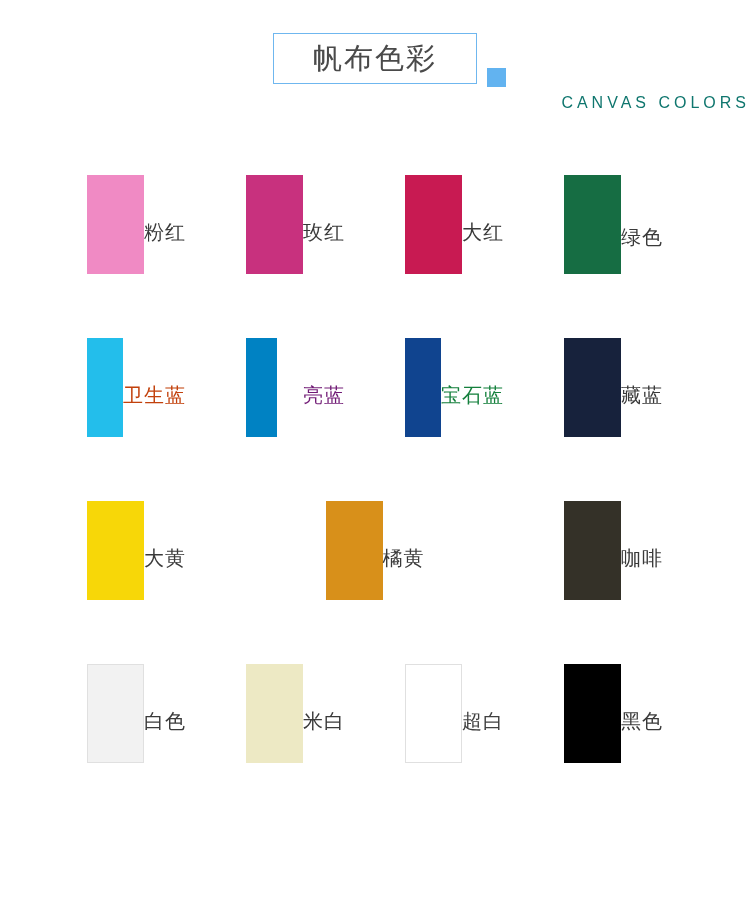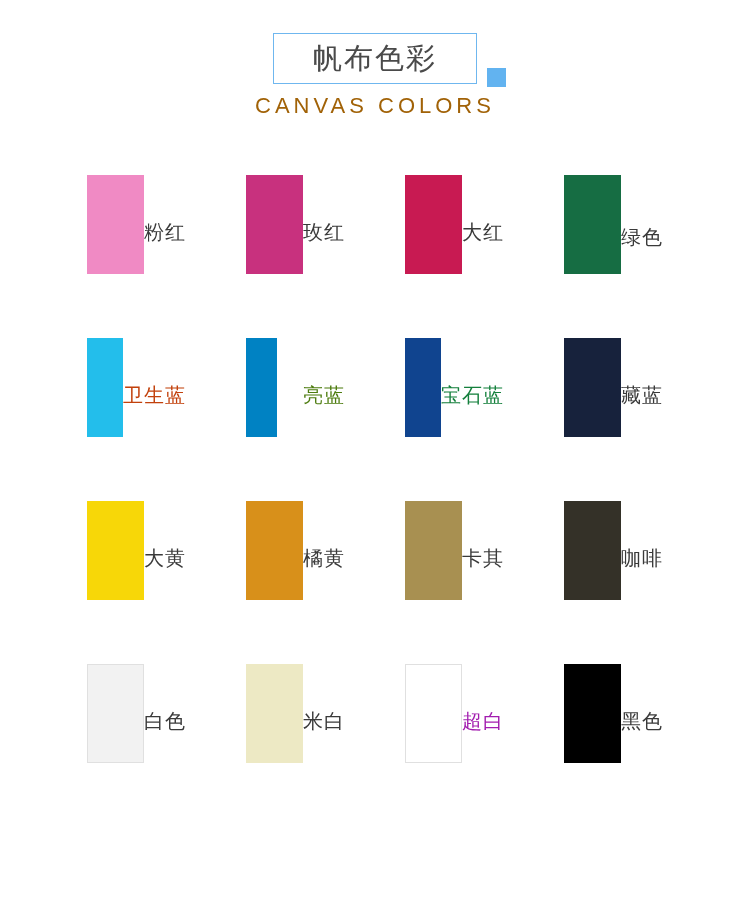--- a/index.html
+++ b/index.html
@@ -64,24 +64,24 @@
     width: 19px;
     height: 19px;
     background: #62B3F0;
   }
 
   .subtitle {
     position: absolute;
     left: 0;
     top: 94px;
     width: 750px;
-    text-align: center;
-    font-size: 22px;
+    text-align: right;
+    font-size: 16px;
     line-height: 1.1;
-    color: #a16207;
+    color: #0f766e;
     letter-spacing: 4px;
     font-family: "Liberation Sans", "DejaVu Sans", sans-serif;
     white-space: nowrap;
   }
 
   
   .grid {
     position: absolute;
     left: 87px;
     top: 175px;
@@ -158,61 +158,57 @@
           <div class="swatch-label" style="color: rgb(58, 58, 58); margin-top: 24px;">绿色</div>
         </div>
       </div>
       <div class="grid-row">
         <div class="swatch-cell">
           <div class="swatch-chip" style="background: rgb(35, 190, 235);"></div>
           <div class="swatch-label" style="color: #c2410c;">卫生蓝</div>
         </div>
         <div class="swatch-cell">
           <div class="swatch-chip" style="background: rgb(0, 130, 195);"></div>
-          <div class="swatch-label" style="color: #4d7c0f; margin-left: 26px;">亮蓝</div>
+          <div class="swatch-label" style="color: #701a75; margin-left: 26px;">亮蓝</div>
         </div>
         <div class="swatch-cell">
           <div class="swatch-chip" style="background: rgb(16, 68, 143);"></div>
           <div class="swatch-label" style="color: #15803d;">宝石蓝</div>
         </div>
         <div class="swatch-cell">
           <div class="swatch-chip" style="background: rgb(23, 34, 60);"></div>
           <div class="swatch-label" style="color: rgb(58, 58, 58);">藏蓝</div>
         </div>
       </div>
       <div class="grid-row">
         <div class="swatch-cell">
           <div class="swatch-chip" style="background: rgb(247, 215, 8);"></div>
           <div class="swatch-label" style="color: rgb(58, 58, 58);">大黄</div>
         </div>
         <div class="swatch-cell">
           <div class="swatch-chip" style="background: rgb(216, 144, 26);"></div>
           <div class="swatch-label" style="color: rgb(58, 58, 58);">橘黄</div>
         </div>
         <div class="swatch-cell">
-          <div class="swatch-chip" style="background: rgb(168, 144, 81);"></div>
-          <div class="swatch-label" style="color: rgb(58, 58, 58);">卡其</div>
-        </div>
-        <div class="swatch-cell">
           <div class="swatch-chip" style="background: rgb(52, 49, 40);"></div>
           <div class="swatch-label" style="color: rgb(58, 58, 58);">咖啡</div>
         </div>
       </div>
       <div class="grid-row">
         <div class="swatch-cell">
           <div class="swatch-chip bordered" style="background: rgb(242, 242, 242);"></div>
           <div class="swatch-label" style="color: rgb(58, 58, 58);">白色</div>
         </div>
         <div class="swatch-cell">
           <div class="swatch-chip" style="background: rgb(237, 233, 196);"></div>
           <div class="swatch-label" style="color: rgb(58, 58, 58);">米白</div>
         </div>
         <div class="swatch-cell">
           <div class="swatch-chip bordered" style="background: rgb(255, 255, 255);"></div>
-          <div class="swatch-label" style="color: #a21caf;">超白</div>
+          <div class="swatch-label" style="color: #404040;">超白</div>
         </div>
         <div class="swatch-cell">
           <div class="swatch-chip" style="background: rgb(0, 0, 0);"></div>
           <div class="swatch-label" style="color: rgb(58, 58, 58);">黑色</div>
         </div>
       </div>
     </div>
 
 </div>
 

